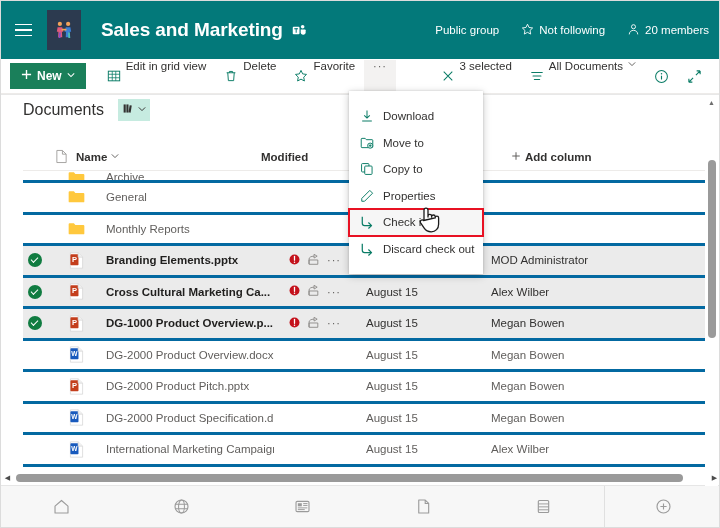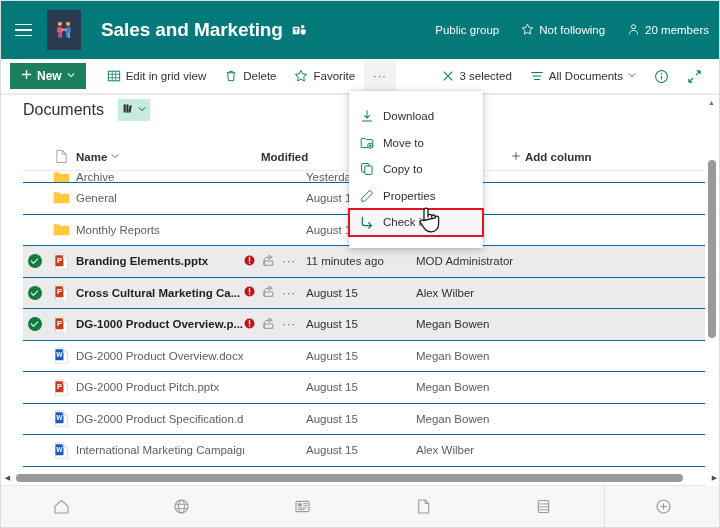--- a/index.html
+++ b/index.html
@@ -66,21 +66,21 @@
     border-bottom: 1px solid #edebe9;
   }
   .btn-new {
     height: 26px; margin-left: 9px;
     background: #1a7f5a; color: #fff;
     font-size: 12px; font-weight: bold;
     display: flex; align-items: center; gap: 5px;
     padding: 0 11px; cursor: pointer; white-space: nowrap;
   }
   .cmd {
-    display: flex; align-items: center; gap: 5px;
+    display: flex; gap: 5px;
     height: 32px; padding: 0 9px;
     font-size: 11.5px; color: #323130;
     cursor: pointer; white-space: nowrap;
   }
   .cmd.first { margin-left: 12px; }
   .cmd.active { background: #f3f2f1; }
   .cmd .ic { display: flex; align-items: center; color: #0a7c66; }
   .cmd-right { margin-left: auto; display: flex; align-items: center; padding-right: 10px; }
   .cmd-right .cmd { color: #323130; }
   .sep-line {
@@ -115,23 +115,23 @@
   .ch-icon { width: 30px; display: flex; justify-content: center; color: #a19f9d; }
   .ch-name { width: 185px; display: flex; align-items: center; gap: 4px; cursor: pointer; }
   .ch-mod  { width: 110px; display: flex; align-items: center; gap: 4px; cursor: pointer; }
   .ch-modby{ width: 140px; display: flex; align-items: center; gap: 4px; cursor: pointer; }
   .ch-add  { display: flex; align-items: center; gap: 4px; color: #323130; cursor: pointer; }
   .chev { color: #605e5c; font-size: 8px; }
 
   .rows { position: relative; }
   .row {
     display: flex; align-items: center; height: 31.5px;
-    border-bottom: 1px solid #0369a1;
+    border-bottom: 3px solid #0369a1;
     font-size: 11.5px; color: #605e5c;
-    position: relative; cursor: pointer;
+    position: relative; cursor: pointer; gap: 15px;
   }
   .row.clipped { height: 12px; overflow: hidden; align-items: flex-start; }
   .row.selected { background: #ebebeb; color: #323130; }
   .row.selected .r-name { font-weight: bold; color: #201f1e; }
   .r-check {
     width: 23px; display: flex; align-items: center; justify-content: center;
   }
   .r-icon { width: 30px; display: flex; align-items: center; justify-content: center; }
   .r-name { width: 168px; white-space: nowrap; overflow: hidden; }
   .r-badges { width: 62px; display: flex; align-items: center; gap: 7px; }
@@ -650,20 +650,29 @@
       </div>
       <div class="ctx-item highlight">
         <span class="ci">
           <svg width="14" height="14" viewBox="0 0 16 16">
             <path d="M2.6 2v7.5a2.6 2.6 0 002.6 2.6h7.6" fill="none" stroke="#0a7c66" stroke-width="1.4"></path>
             <path d="M9.6 8.6l3.6 3.5-3.6 3.3" fill="none" stroke="#0a7c66" stroke-width="1.4" stroke-linejoin="round"></path>
           </svg>
         </span>
         <span>Check in</span>
       </div>
+      <div class="ctx-item">
+        <span class="ci">
+          <svg width="14" height="14" viewBox="0 0 16 16">
+            <path d="M2.6 2v7.5a2.6 2.6 0 002.6 2.6h7.6" fill="none" stroke="#0a7c66" stroke-width="1.4"></path>
+            <path d="M9.6 8.6l3.6 3.5-3.6 3.3" fill="none" stroke="#0a7c66" stroke-width="1.4" stroke-linejoin="round"></path>
+          </svg>
+        </span>
+        <span>Discard check out</span>
+      </div>
     </div>
 
   <div class="cursor-hand">
     <svg width="26" height="30" viewBox="0 0 26 30">
       <path d="M8 16V5.2a2 2 0 014 0v7.4m0-1.4a1.8 1.8 0 013.6 0v1.6m0-1a1.8 1.8 0 013.6 0v1.6m0-.6a1.7 1.7 0 013.4 0v6.4c0 4.4-3 7.6-7.4 7.6-3.6 0-5.4-1.2-7-3.6l-3.6-5.4a1.9 1.9 0 013-2.3z" fill="#ffffff" stroke="#1b1b1b" stroke-width="1.3" stroke-linejoin="round"></path>
     </svg>
   </div>
 
   <div class="vscroll">
     <div class="vs-arrow">▲</div>

